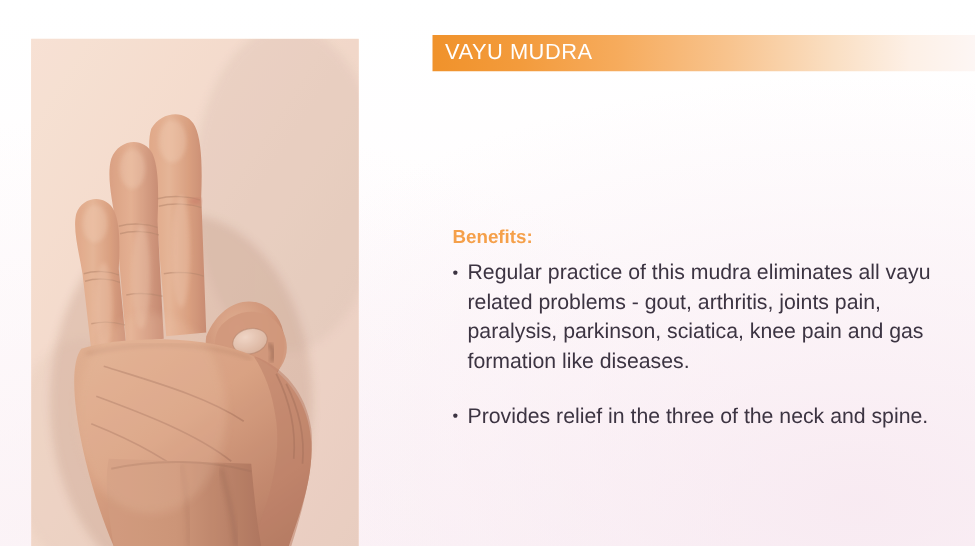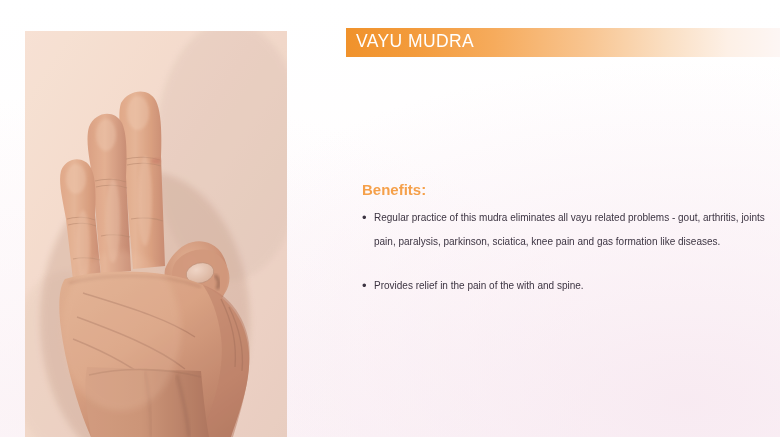--- a/index.html
+++ b/index.html
@@ -107,21 +107,21 @@
     top: 206px;
     width: 410px;
     list-style: none;
     margin: 0;
     padding: 0;
   }
   #benefits-list li {
     position: relative;
     padding-left: 12px;
     margin-bottom: 21px;
-    font-size: 10px;
+    font-size: 17px;
     line-height: 23.5px;
     color: #3c3442;
   }
   #benefits-list li::before {
     content: "\2022";
     position: absolute;
     left: 0;
     top: 0;
     font-size: 13px;
     color: #3c3442;
@@ -255,17 +255,17 @@
 
     <div id="title-bar">
       <div id="title-text">VAYU MUDRA</div>
     </div>
 
 
     <div id="benefits-heading">Benefits:</div>
 
     <ul id="benefits-list">
       <li>Regular practice of this mudra eliminates all vayu related problems - gout, arthritis, joints pain, paralysis, parkinson, sciatica, knee pain and gas formation like diseases.</li>
-      <li>Provides relief in the pain of the with and spine.</li>
+      <li>Provides relief in the three of the neck and spine.</li>
     </ul>
   </div>
 
 </div>
 
 </body></html>

